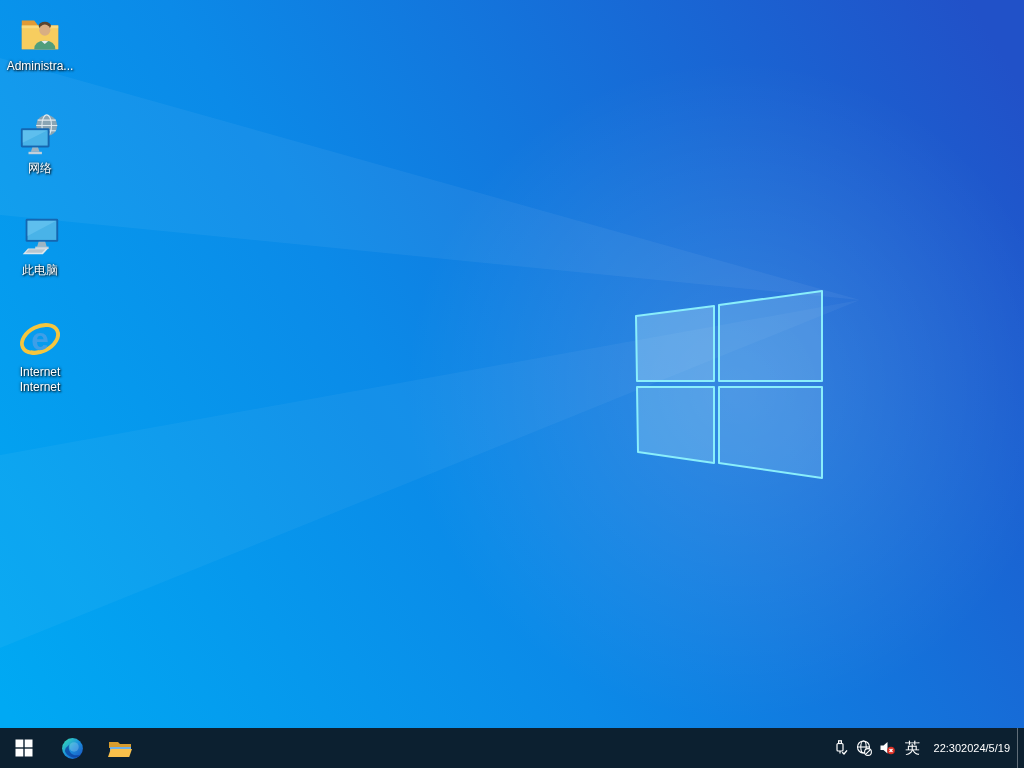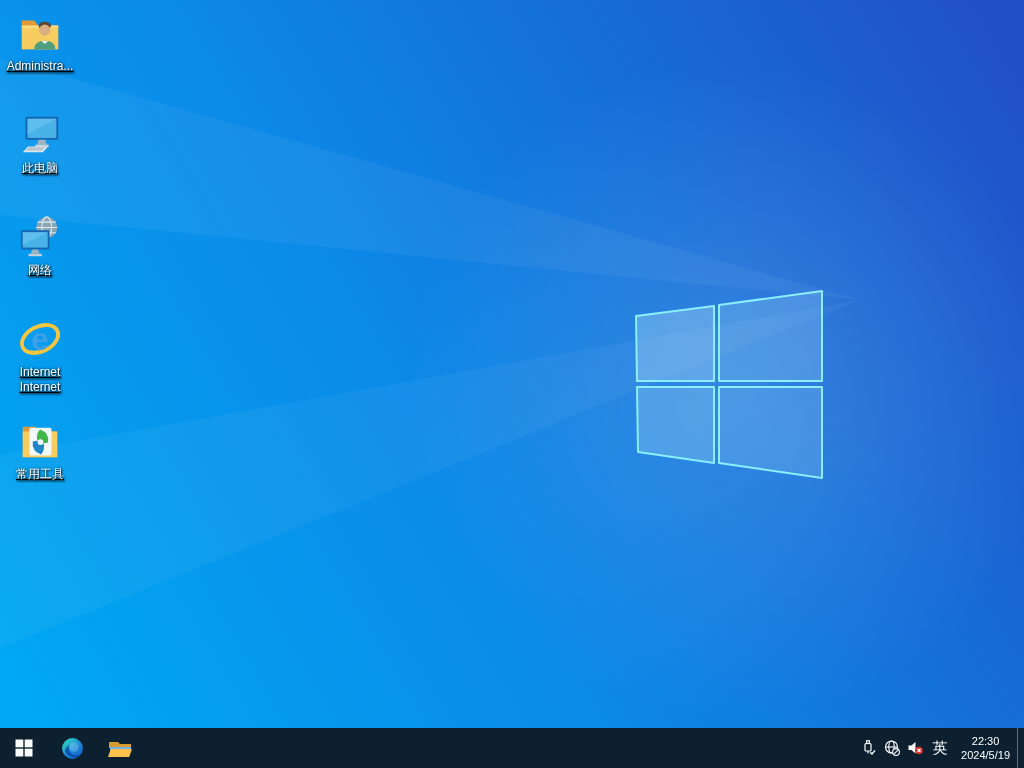--- a/index.html
+++ b/index.html
@@ -5,21 +5,21 @@
   html,body{margin:0;padding:0;background:#000;}
   #screen{
     position:relative;width:1024px;height:768px;overflow:hidden;
     font-family:"Liberation Sans","DejaVu Sans",sans-serif;
     user-select:none;
   }
   .wallpaper{position:absolute;inset:0;display:block;}
 
   
   .icon-col{position:absolute;left:2px;top:8px;width:76px;display:flex;flex-direction:column;}
-  .dicon{height:99px;display:flex;flex-direction:column;align-items:center;padding-top:3px;cursor:pointer;text-decoration:underline;}
+  .dicon{height:99px;display:flex;flex-direction:column;align-items:center;padding-top:3px;cursor:pointer;}
   .dicon .ig{width:46px;height:46px;display:flex;align-items:center;justify-content:center;}
   .dicon .ilabel{
     margin-top:2px;font-size:12px;line-height:15px;color:#fff;text-align:center;
     max-width:76px;
     text-shadow:1px 1px 2px rgba(0,0,0,.9),0 0 3px rgba(0,0,0,.65);
   }
 
   
   .taskbar{
     position:absolute;left:0;bottom:0;width:1024px;height:40px;
@@ -32,21 +32,21 @@
   }
   .tray-btn{
     width:23px;border:none;background:transparent;padding:0;margin:0;
     display:flex;align-items:center;justify-content:center;cursor:pointer;
   }
   .ime{
     width:28px;display:flex;align-items:center;justify-content:center;
     color:#fff;font-size:15px;cursor:pointer;
   }
   .clock{
-    display:flex;flex-direction:column;align-items:center;justify-content:center;
+    display:flex;flex-direction:row;align-items:center;justify-content:center;
     color:#fff;font-size:11px;line-height:14px;padding:16px 7px;cursor:pointer;
   }
   .show-desktop{
     width:6px;border-left:1px solid rgba(255,255,255,.35);cursor:pointer;
   }
 </style>
 </head>
 <body>
 
 <div id="screen">
@@ -88,75 +88,62 @@
           <path d="M18 40q0-9 11-9 11 0 11 9z" fill="#4f9e7d"></path>
           <path d="M25.5 31.5l3.5 3 3.5-3q-3.5-1-7 0z" fill="#e8eef0"></path>
         </svg>
       </span>
       <span class="ilabel">Administra...</span>
     </div>
 
     <div class="dicon">
       <span class="ig">
         <svg viewBox="0 0 48 48" width="46" height="46">
-          <rect x="9" y="4" width="34" height="24" rx="1.5" fill="#1566b0"></rect>
-          <rect x="11" y="6" width="30" height="20" fill="#49b3e8"></rect>
-          <path d="M11 6h30l-30 16z" fill="#6cc7f2" opacity="0.6"></path>
-          <path d="M22.5 28h7l1.5 5h-10z" fill="#9fb4c2"></path>
-          <rect x="19" y="33" width="14" height="2.5" fill="#c2d0da"></rect>
-          <path d="M6 41l5.5-6h21l-5.5 6z" fill="#dde6ec"></path>
-          <path d="M9 39.5l3.5-3.8h17l-3.5 3.8z" fill="#b7c6d0"></path>
-        </svg>
-      </span>
-      <span class="ilabel">此电脑</span>
-    </div>
-
-    <div class="dicon">
-      <span class="ig">
-        <svg viewBox="0 0 48 48" width="46" height="46">
           <circle cx="31" cy="13" r="11" fill="#8aa5b4"></circle>
           <g stroke="#dfe9ee" stroke-width="1.2" fill="none">
             <ellipse cx="31" cy="13" rx="5" ry="11"></ellipse>
             <path d="M20 13h22M21.5 7.5h19M21.5 18.5h19"></path>
           </g>
           <rect x="4" y="16" width="30" height="20" rx="1.5" fill="#1566b0"></rect>
           <rect x="6" y="18" width="26" height="16" fill="#49b3e8"></rect>
           <path d="M6 18h26l-26 13z" fill="#6cc7f2" opacity="0.6"></path>
           <path d="M16 36h6l1.5 4.5h-9z" fill="#9fb4c2"></path>
           <rect x="12" y="40.5" width="14" height="2.5" fill="#c2d0da"></rect>
         </svg>
       </span>
       <span class="ilabel">网络</span>
     </div>
 
+    <div class="dicon">
+      <span class="ig">
+        <svg viewBox="0 0 48 48" width="46" height="46">
+          <rect x="9" y="4" width="34" height="24" rx="1.5" fill="#1566b0"></rect>
+          <rect x="11" y="6" width="30" height="20" fill="#49b3e8"></rect>
+          <path d="M11 6h30l-30 16z" fill="#6cc7f2" opacity="0.6"></path>
+          <path d="M22.5 28h7l1.5 5h-10z" fill="#9fb4c2"></path>
+          <rect x="19" y="33" width="14" height="2.5" fill="#c2d0da"></rect>
+          <path d="M6 41l5.5-6h21l-5.5 6z" fill="#dde6ec"></path>
+          <path d="M9 39.5l3.5-3.8h17l-3.5 3.8z" fill="#b7c6d0"></path>
+        </svg>
+      </span>
+      <span class="ilabel">此电脑</span>
+    </div>
+
 
     <div class="dicon">
       <span class="ig">
         <svg viewBox="0 0 48 48" width="46" height="46">
           <ellipse cx="24" cy="23" rx="20" ry="13" transform="rotate(-26 24 23)" fill="none" stroke="#f5c63e" stroke-width="4"></ellipse>
           <text x="24" y="34" text-anchor="middle" font-size="33" font-weight="bold" font-family="Liberation Sans, sans-serif" fill="#3e9fe8">e</text>
           <path d="M9 31a20 13 0 0 0 9 4" fill="none" stroke="#f5c63e" stroke-width="4" transform="rotate(-26 24 23)"></path>
         </svg>
       </span>
       <span class="ilabel">Internet Internet</span>
     </div>
 
-    <div class="dicon">
-      <span class="ig">
-        <svg viewBox="0 0 48 48" width="46" height="46">
-          <path d="M6 8h13l4 5h19v27H6z" fill="#e19a35"></path>
-          <path d="M6 13h36v27H6z" fill="#f7cd5f"></path>
-          <rect x="13" y="9" width="23" height="29" rx="2" fill="#f2f7fa"></rect>
-          <path d="M24 11q10 3.5 8.5 13.5-8.5 2.5-11.5-3-1-6.5 3-10.5z" fill="#41b649"></path>
-          <path d="M25 37q-10-3.5-8.5-13.5 8.5-2.5 11.5 3 1 6.5-3 10.5z" fill="#1f86c8"></path>
-          <circle cx="24.5" cy="24" r="3" fill="#f2f7fa"></circle>
-        </svg>
-      </span>
-      <span class="ilabel">常用工具</span>
-    </div>
 
   </div>
 
   <div class="taskbar">
     <div class="tb-left">
 
       <button class="tb-btn">
         <svg viewBox="0 0 24 24" width="24" height="24">
           <rect x="3.5" y="3.5" width="7.8" height="7.8" fill="#fff"></rect>
           <rect x="12.7" y="3.5" width="7.8" height="7.8" fill="#fff"></rect>

